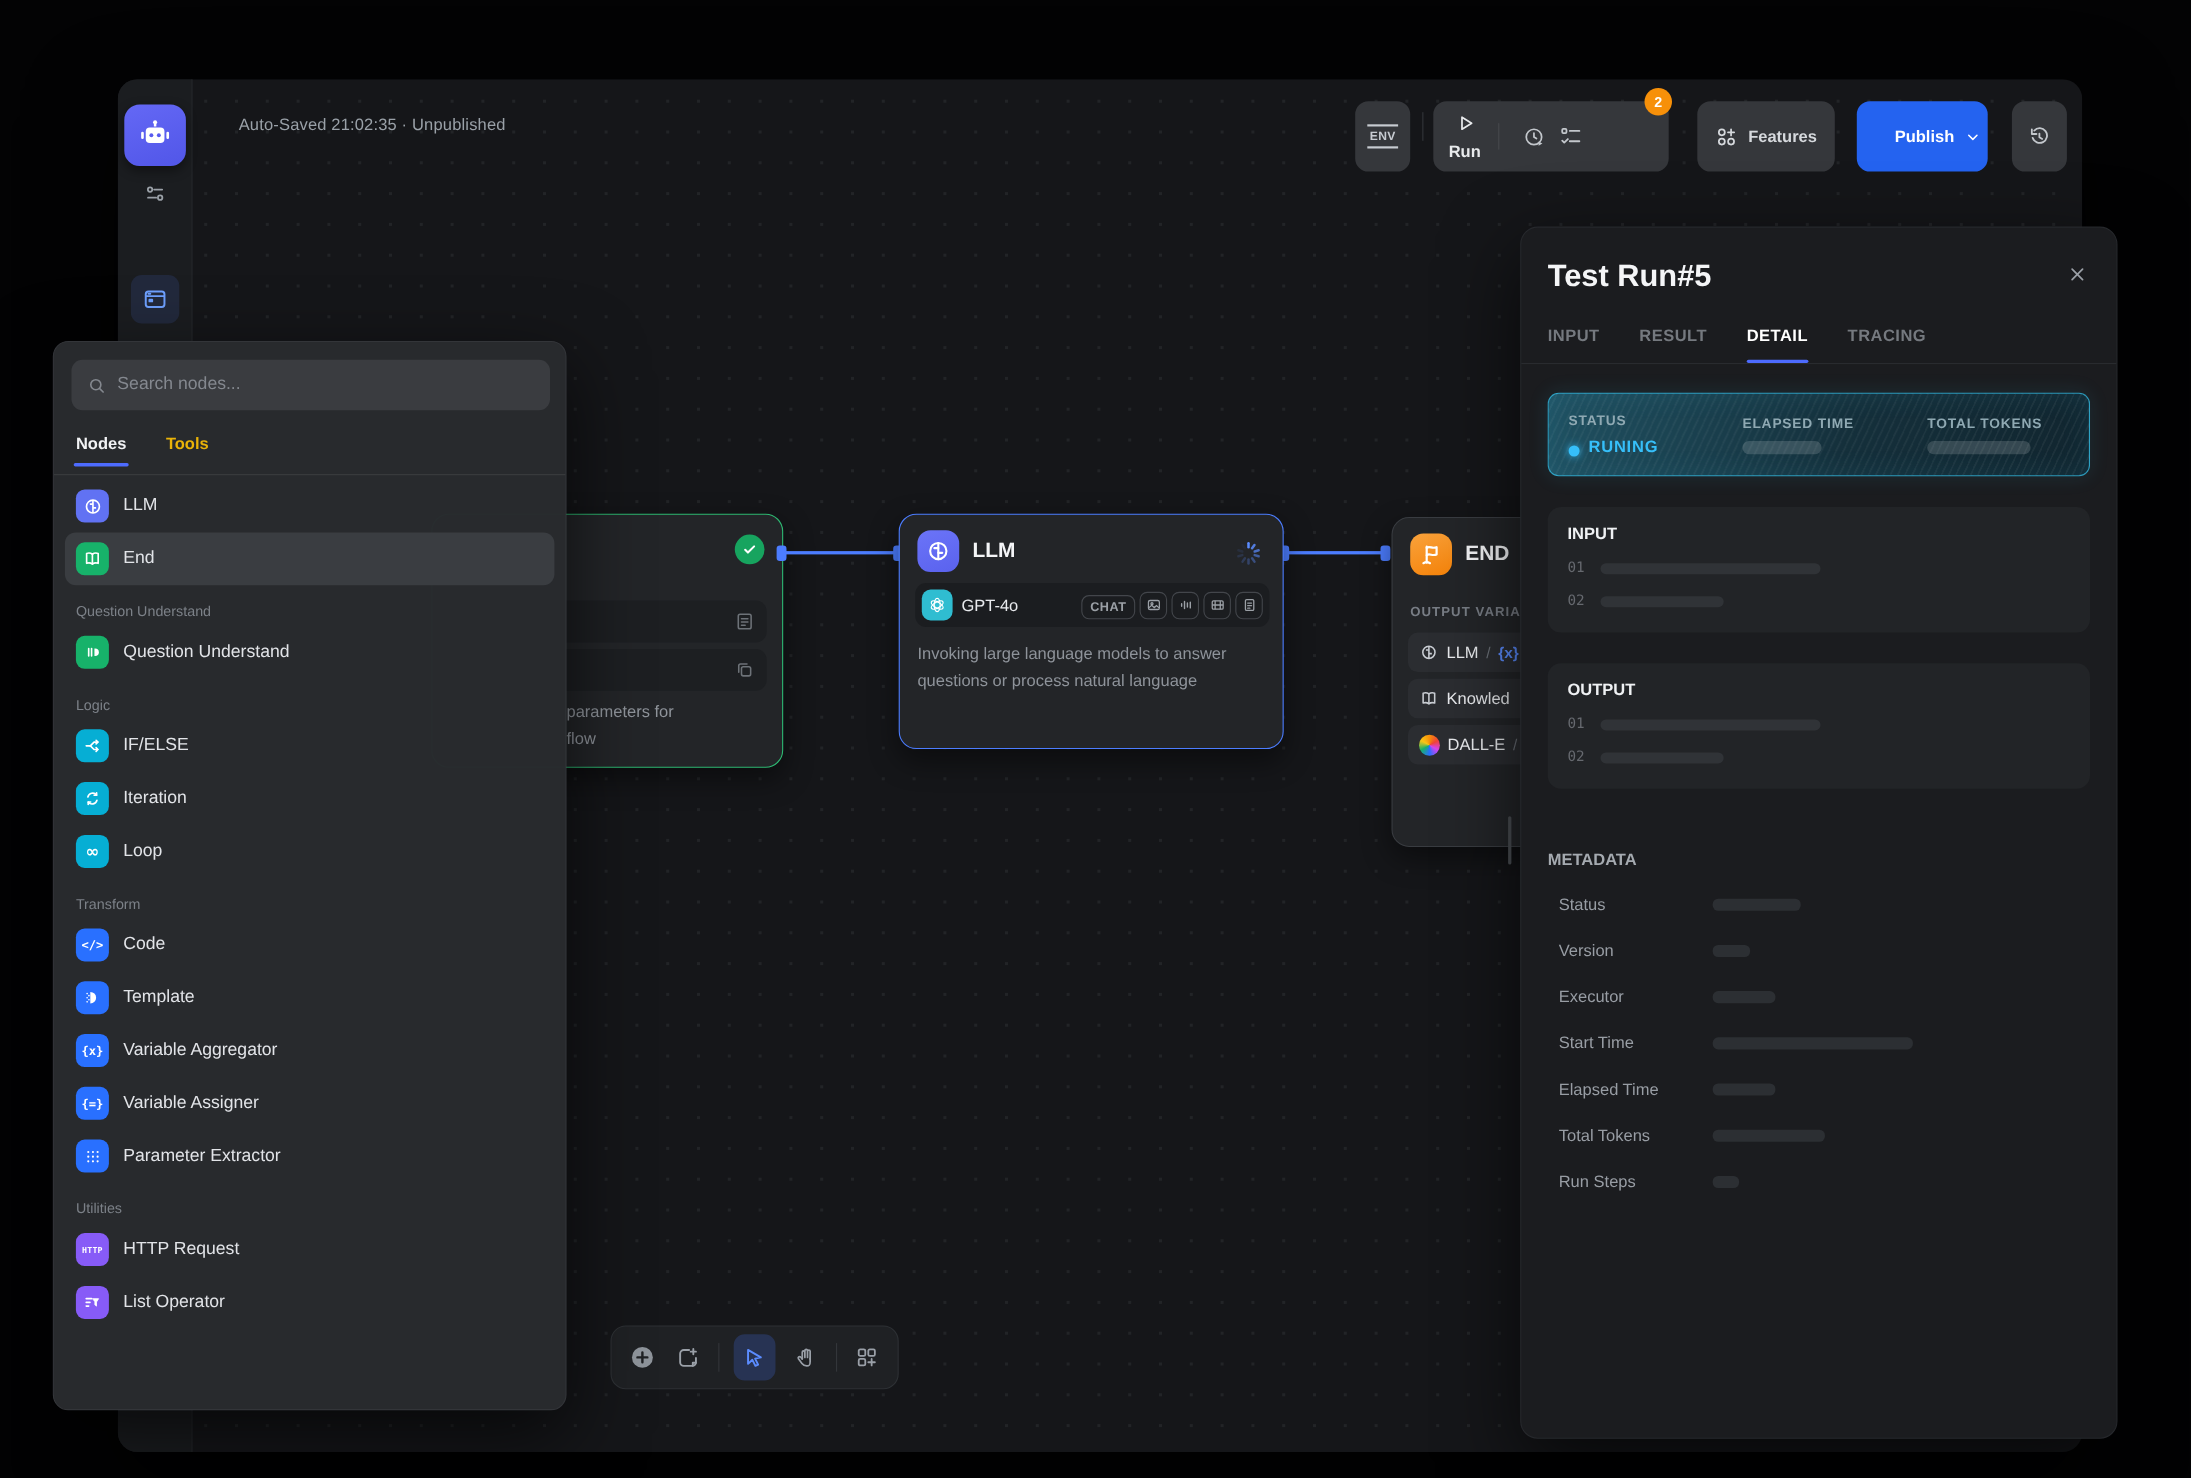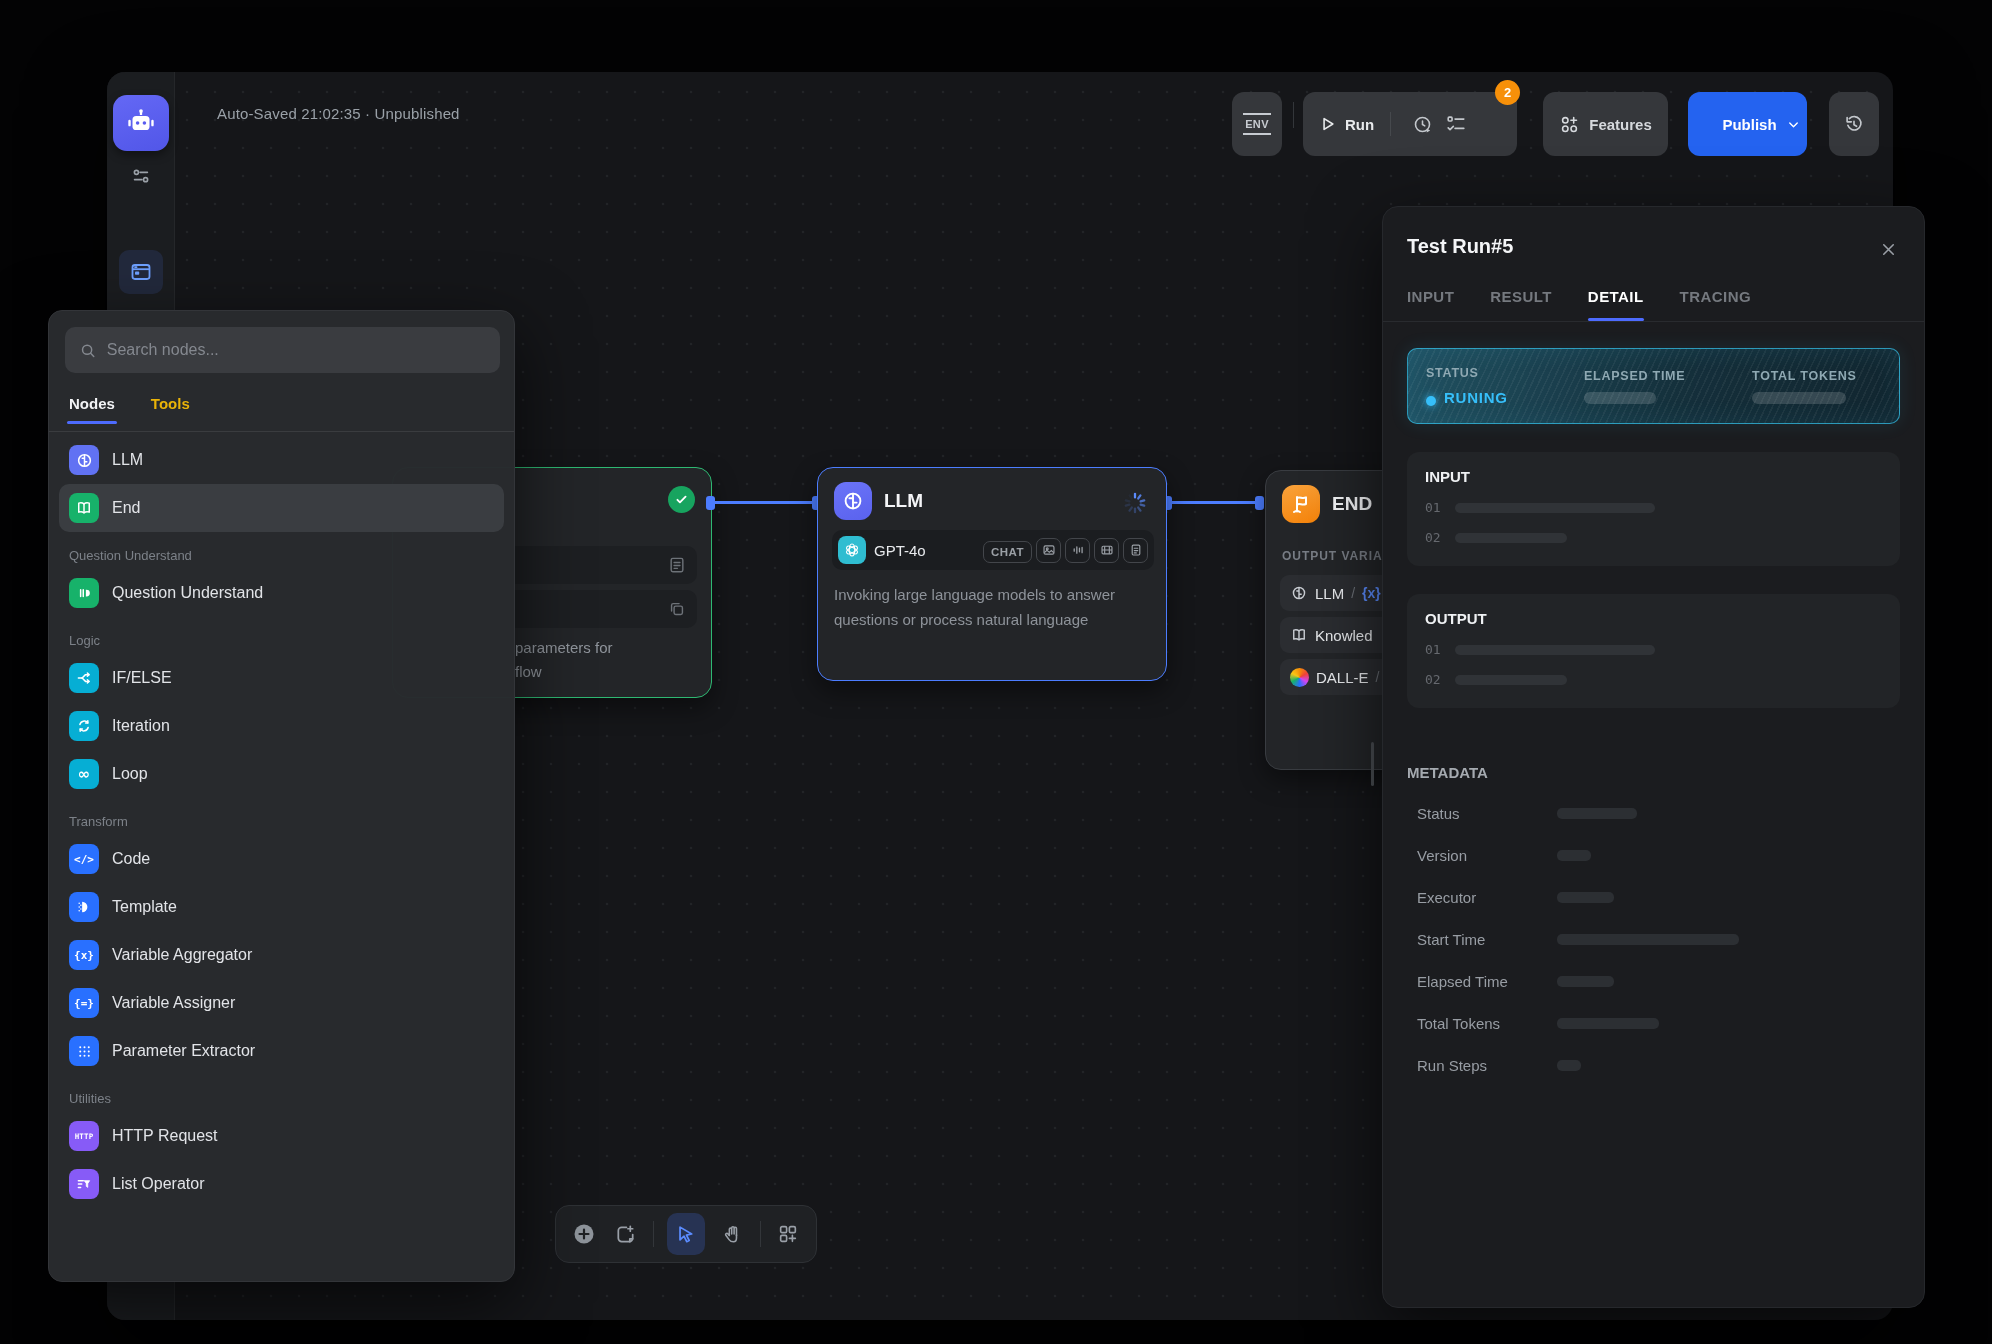--- a/index.html
+++ b/index.html
@@ -27,21 +27,21 @@
   .rail-btn.winicon { top:178px; background:rgba(84,120,255,.13); color:#6ea0ff; }
 
   
   .autosave { position:absolute; left:110px; top:33px; font-size:15px; color:#9aa1a8; letter-spacing:.01em; }
   .hdr-btn { position:absolute; top:20px; height:64px; border-radius:12px; background:#35373b;
     display:flex; align-items:center; justify-content:center; gap:9px; color:#d6d9dd; cursor:pointer; }
   .env-btn { left:1125px; width:50px; font-size:11px; font-weight:bold; color:#c7cbd1; }
   .env-glyph { border-top:2px solid #c7cbd1; border-bottom:2px solid #c7cbd1; padding:3px 2px; letter-spacing:.03em; }
   .hsep { position:absolute; left:1186px; top:30px; width:1px; height:26px; background:#33363a; }
   .run-group { left:1196px; width:214px; gap:0; padding:0 14px; justify-content:flex-start; }
-  .run-main { display:flex; align-items:center; gap:8px; font-size:15px; font-weight:600; color:#e8eaec; cursor:pointer; }
+  .run-main { display:flex; align-items:center; gap:8px; font-size:15px; font-weight:600; color:#e8eaec; cursor:pointer;flex-direction:column; }
   .run-divider { width:1px; height:24px; background:#46494d; margin:0 14px 0 16px; }
   .run-iconbtn { display:flex; align-items:center; justify-content:center; width:34px; height:34px; color:#c3c7cc; cursor:pointer; }
   .badge { position:absolute; left:1388px; top:8px; width:25px; height:25px; border-radius:50%;
     background:#f79009; color:#fff; font-size:13px; font-weight:bold; display:flex; align-items:center; justify-content:center; z-index:4; }
   .features-btn { left:1436px; width:125px; font-size:15px; font-weight:600; }
   .publish-btn { left:1581px; width:119px; background:#2463f0; color:#fff; font-size:15px; font-weight:600;padding-left:28px; }
   .history-btn { left:1722px; width:50px; color:#c3c7cc; }
 
   
   .node { position:absolute; background:#232528; border-radius:16px;
@@ -118,21 +118,21 @@
     justify-content:center; color:#fff; }
   .np-ic .tglyph { font-size:11px; font-weight:bold; color:#fff; font-family:"DejaVu Sans Mono", monospace; }
   .np-ic .tglyph.big { font-size:15px; font-family:"DejaVu Sans", sans-serif; }
   .np-ic .tglyph.http { font-size:7.5px; letter-spacing:.02em; }
   .np-section { font-size:13px; color:#7c8188; margin:16px 0 6px; padding-left:10px; }
 
   
   .run-panel { position:absolute; left:1382px; top:206px; width:543px; height:1102px; z-index:7;
     background:#1b1c1f; border:1px solid #26282c; border-radius:16px; padding:0 24px;
     box-shadow:0 24px 70px rgba(0,0,0,.65); }
-  .rp-title { margin-top:28px; font-size:20px; font-weight:bold; color:#f4f5f7; }
+  .rp-title { margin-top:28px; font-size:28px; font-weight:bold; color:#f4f5f7; }
   .rp-close { position:absolute; right:20px; top:26px; width:32px; height:32px; display:flex;
     align-items:center; justify-content:center; color:#9a9fa6; cursor:pointer; }
   .rp-tabs { margin-top:30px; display:flex; gap:36px; font-size:15px; font-weight:bold; letter-spacing:.03em; }
   .rp-tab { color:#75797f; position:relative; padding-bottom:16px; cursor:pointer; }
   .rp-tab.active { color:#fff; }
   .rp-tab.active::after { content:""; position:absolute; left:0; right:0; bottom:0; height:3px;
     border-radius:2px; background:#4d6bfe; }
   .rp-divider { height:1px; background:#292b2f; margin:0 -24px; }
   .status-banner { margin-top:26px; height:76px; border-radius:10px; border:1.5px solid rgba(52,190,230,.75);
     background:

